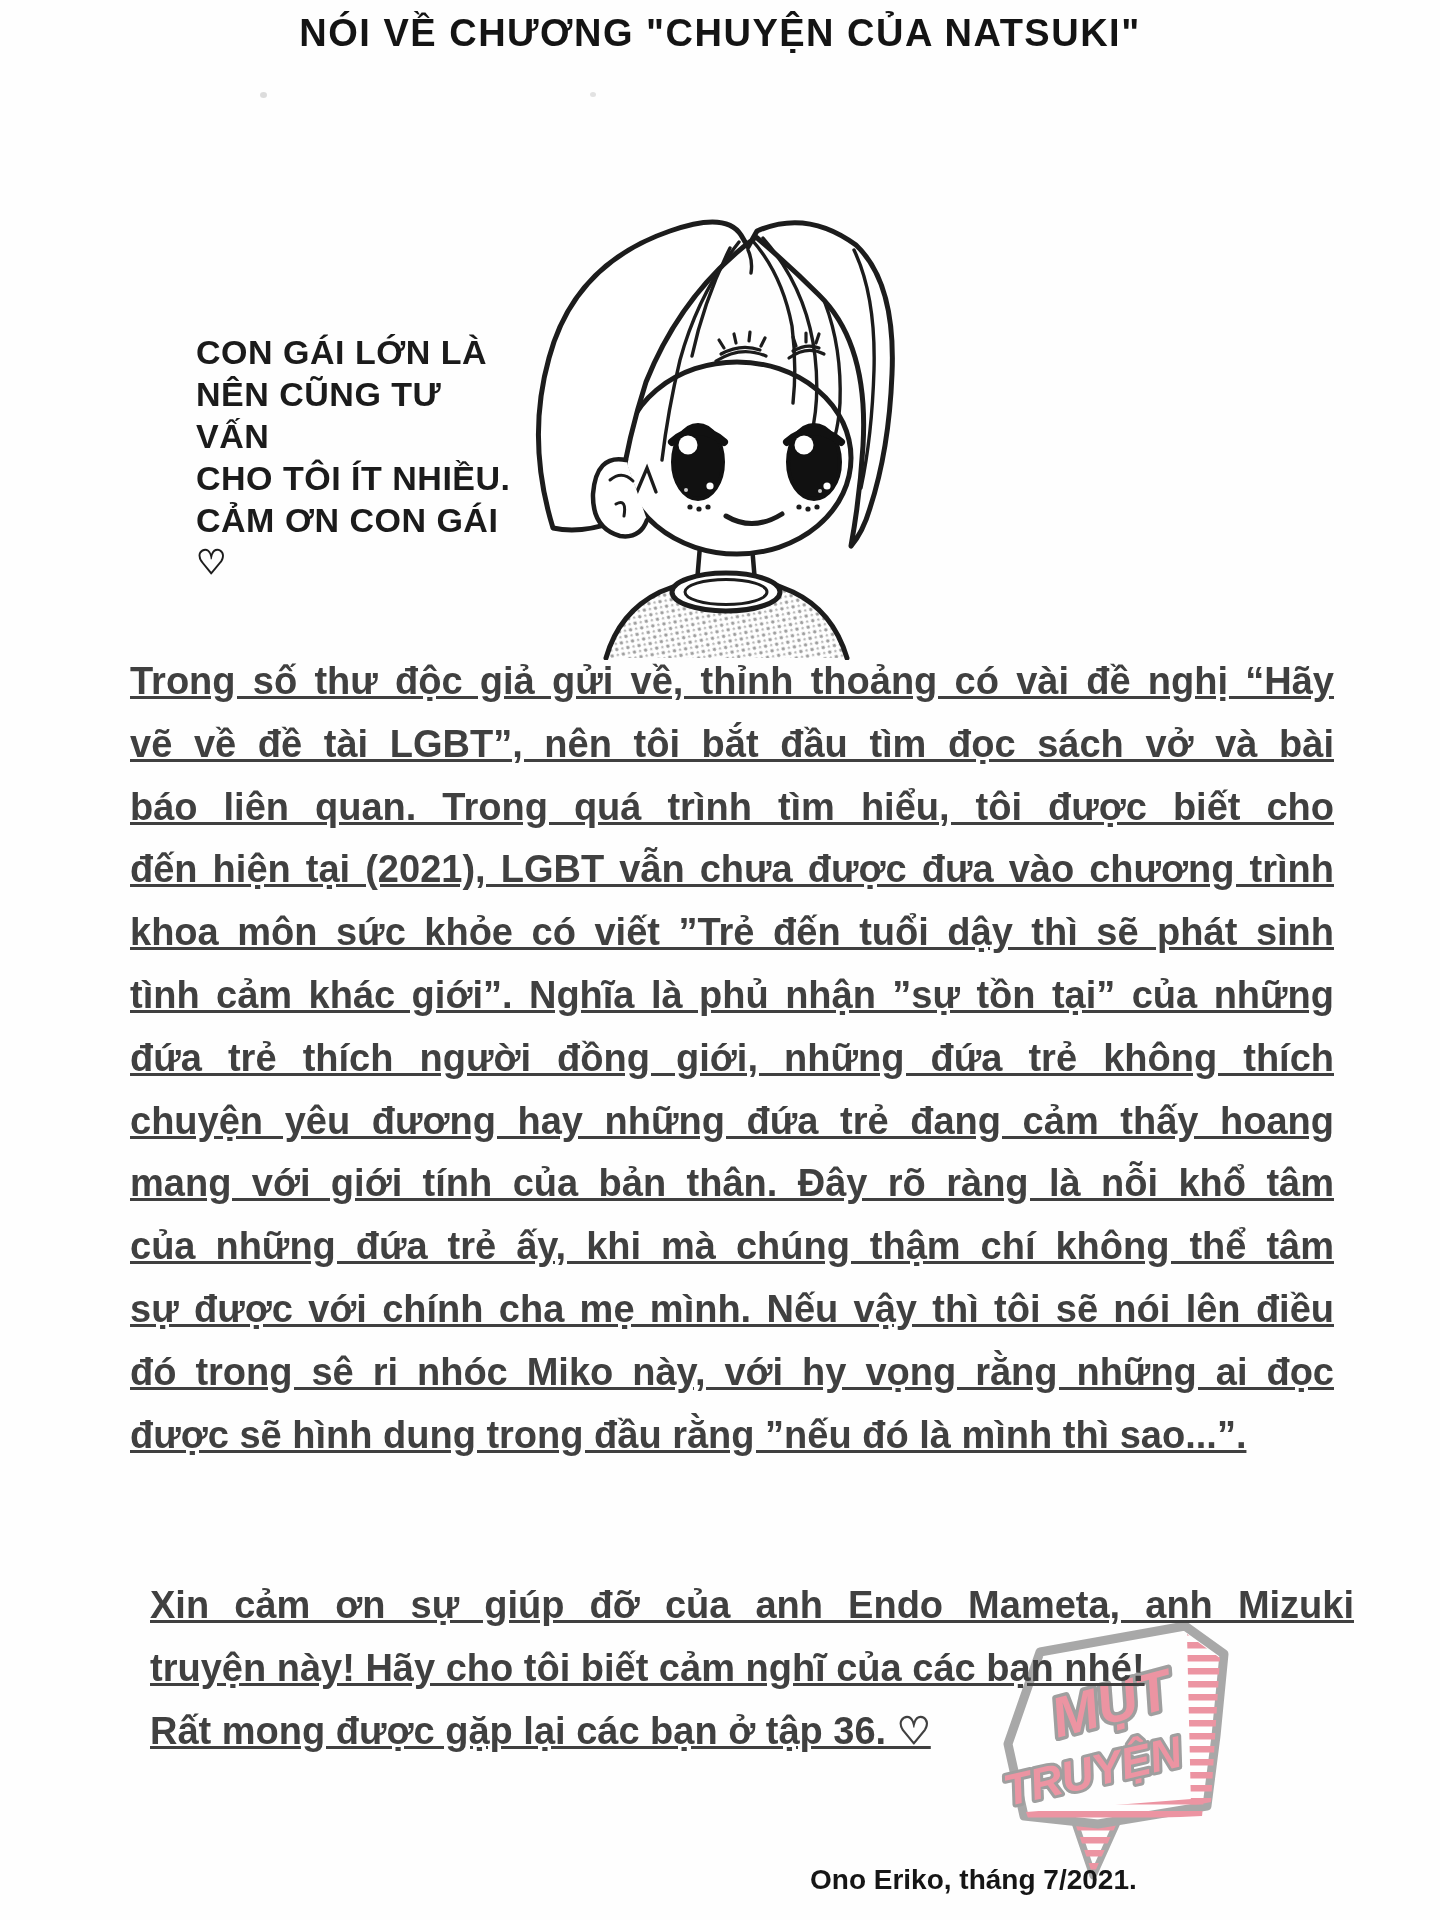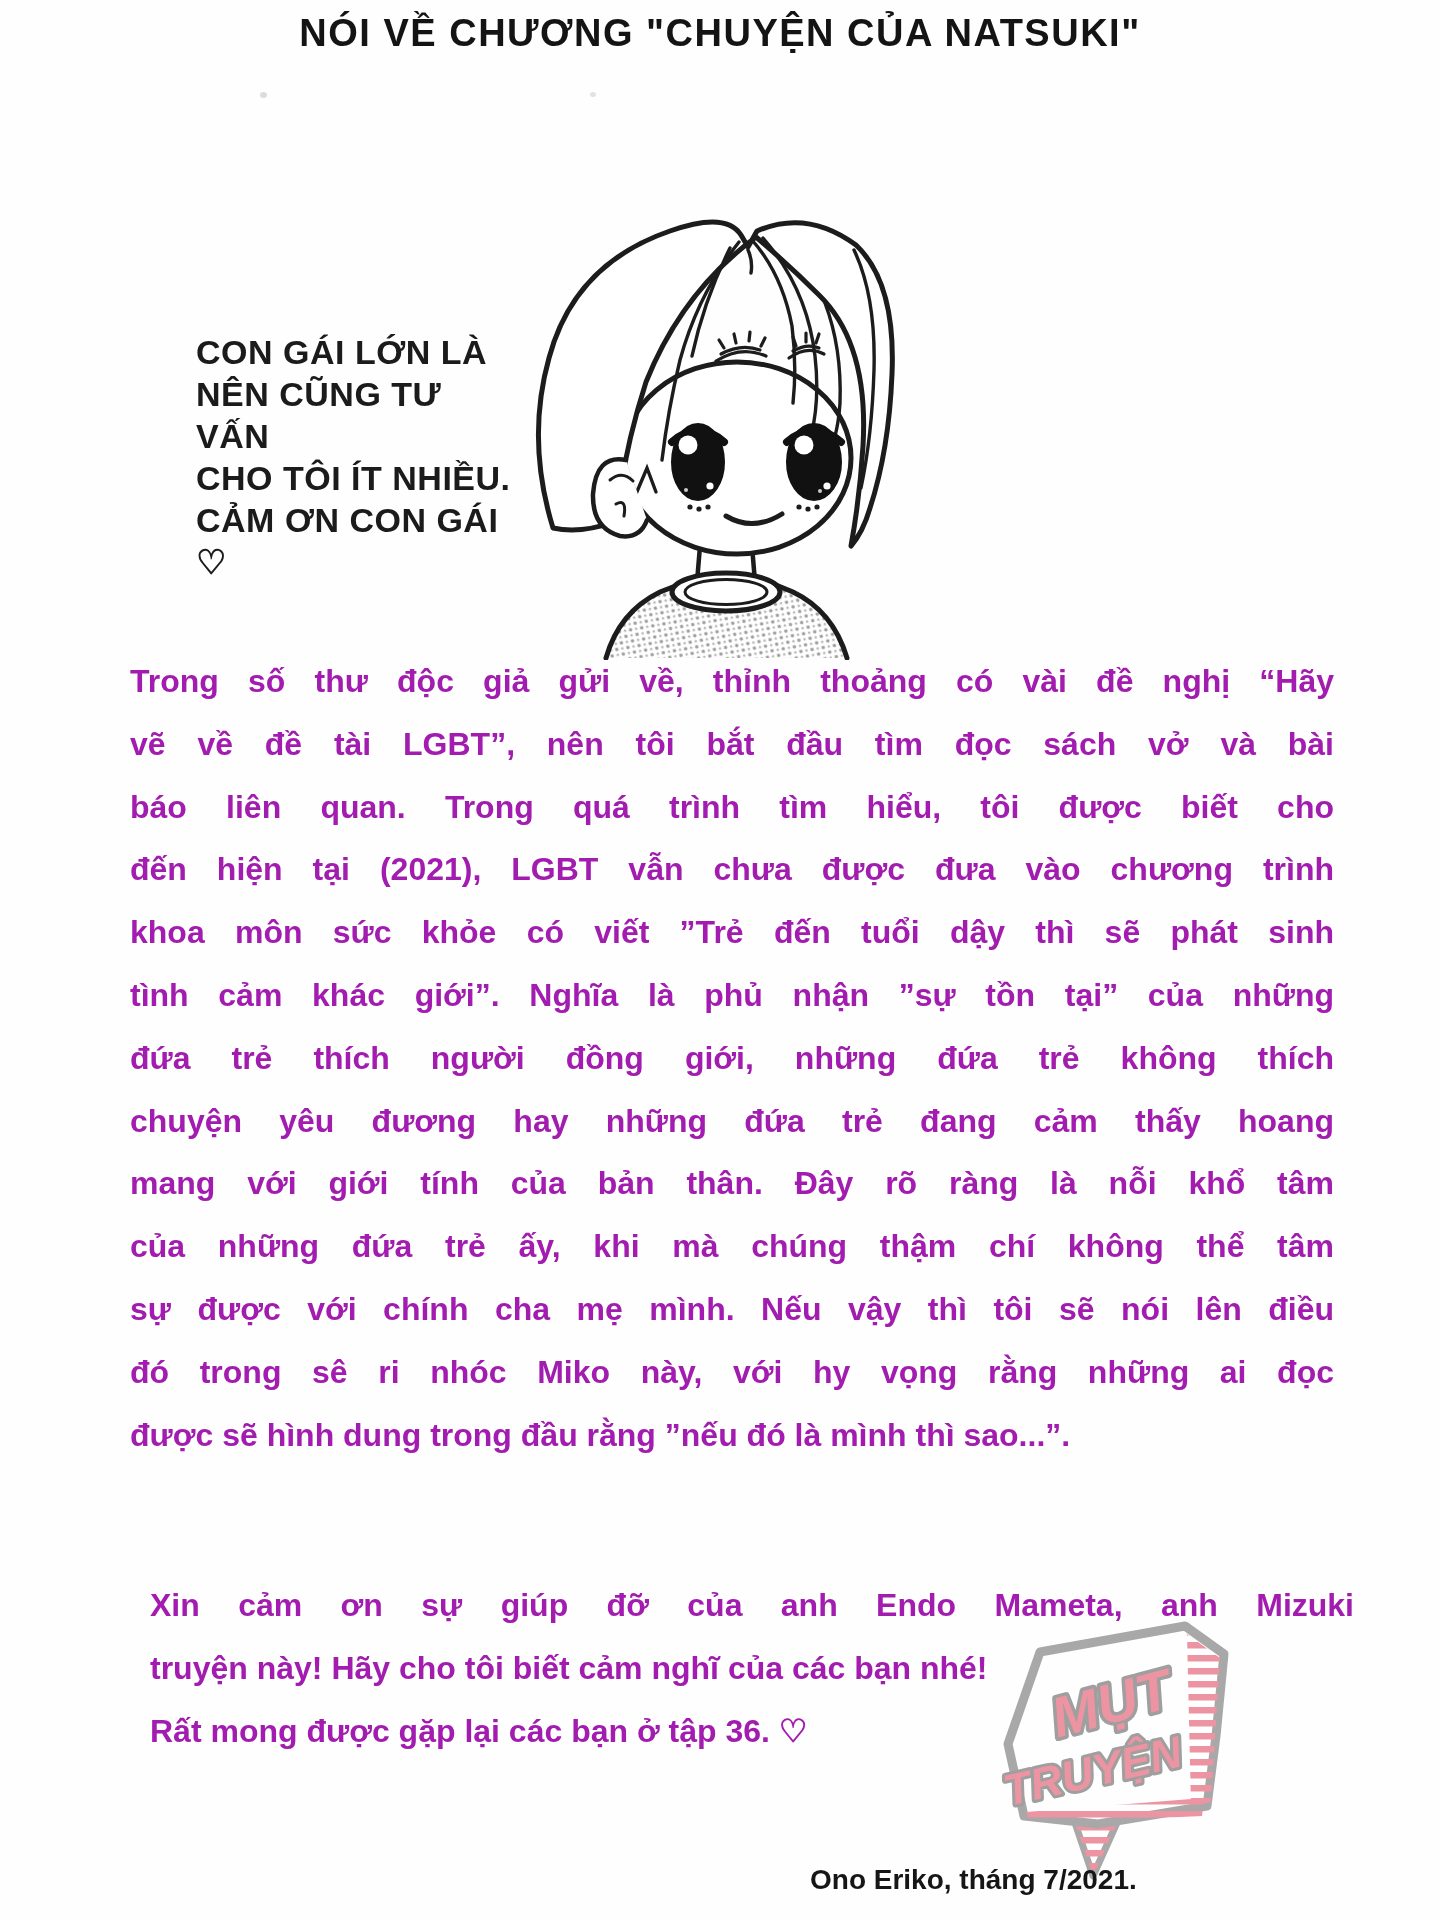--- a/index.html
+++ b/index.html
@@ -15,21 +15,21 @@
   }
   .caption{
     position:absolute;left:196px;top:288px;width:320px;
     font-size:34px;font-weight:bold;line-height:42px;letter-spacing:.5px;
     color:#1b1b1b;
     margin-top:43px;
   }
   .portrait{position:absolute;left:520px;top:198px;width:390px;height:462px;}
   .para{
     position:absolute;left:130px;width:1204px;
-    font-size:32px;font-weight:bold;color:#a21caf;z-index:2;
+    font-size:38px;font-weight:bold;color:#404040;z-index:2;text-decoration:underline;
   }
   .para-1{top:650px;}
   .para-2{top:1574px;margin-left:20px;}
   .tline{height:62.8px;line-height:62.8px;white-space:nowrap;}
   .tline.j{white-space:normal;text-align:justify;text-align-last:justify;}
   .signature{
     position:absolute;left:810px;top:1864px;width:470px;
     font-size:28px;font-weight:bold;color:#161616;z-index:2;white-space:nowrap;
   }
   .stamp{position:absolute;left:980px;top:1616px;width:272px;height:274px;opacity:.85;z-index:1;}

